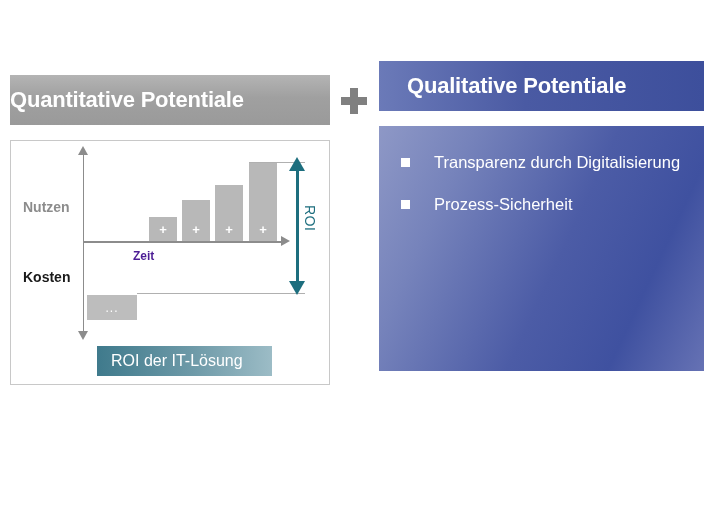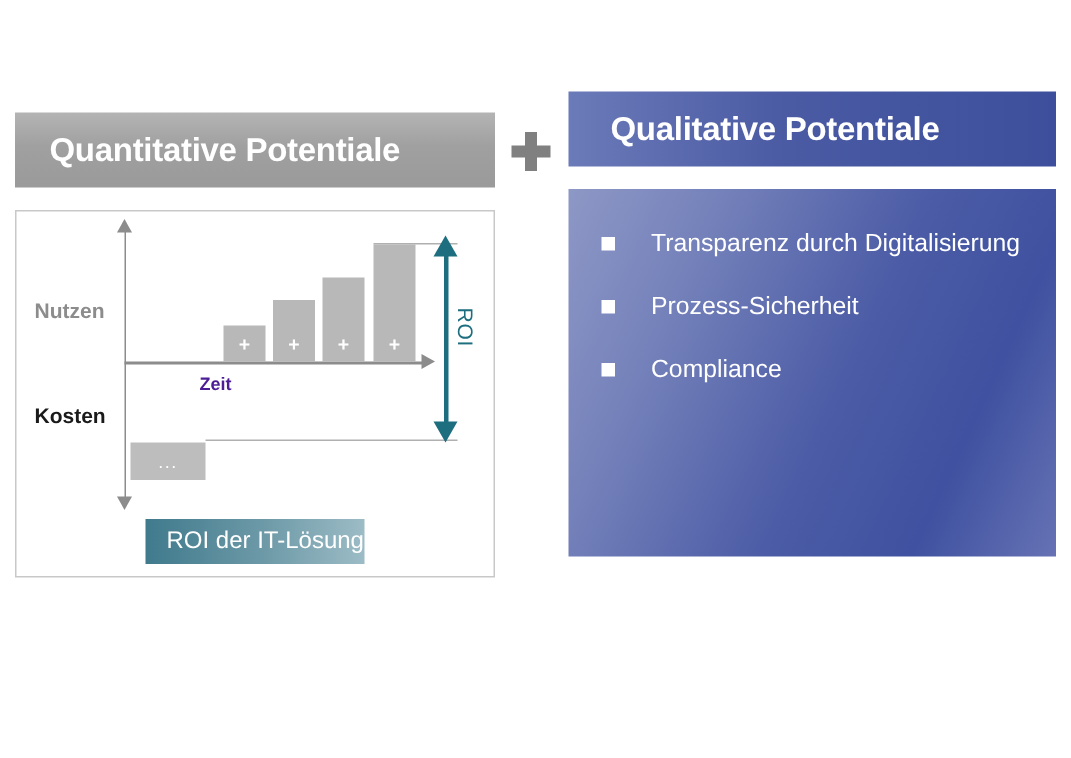--- a/index.html
+++ b/index.html
@@ -23,21 +23,20 @@
     width: 320px;
   }
 
   #quantitative-header {
     width: 320px;
     height: 50px;
     background: linear-gradient(to bottom, #b4b4b4 0%, #a0a0a0 45%, #9a9a9a 100%);
     display: flex;
     align-items: center;
     box-sizing: border-box;
-    padding-left: 23px;
   }
   #quantitative-header .title {
     color: #ffffff;
     font-size: 22px;
     font-weight: bold;
     letter-spacing: -0.2px;
   }
 
   #quantitative-body {
     position: absolute;
@@ -204,21 +203,21 @@
     font-size: 14px;
     writing-mode: vertical-rl;
     letter-spacing: 0.5px;
   }
 
   
   #roi-banner {
     position: absolute;
     left: 86px;
     top: 205px;
-    width: 146px;
+    width: 175px;
     height: 30px;
     background: linear-gradient(to right, #3f7a8c 0%, #6e9aa8 55%, #9cbcc6 100%);
     display: flex;
     align-items: center;
     padding-left: 14px;
     box-sizing: border-box;
     text-align: right;
   }
   #roi-banner .banner-text {
     color: #ffffff;
@@ -376,19 +375,15 @@
       <span class="bullet-marker"></span>
       <span class="bullet-text">Transparenz durch Digitalisierung</span>
     </div>
 
     <div class="bullet-item">
       <span class="bullet-marker"></span>
       <span class="bullet-text">Prozess-Sicherheit</span>
     </div>
 
 
-    <div class="bullet-item">
-      <span class="bullet-marker"></span>
-      <span class="bullet-text">Compliance</span>
-    </div>
 
   </div>
 </div>
 
 </body></html>

